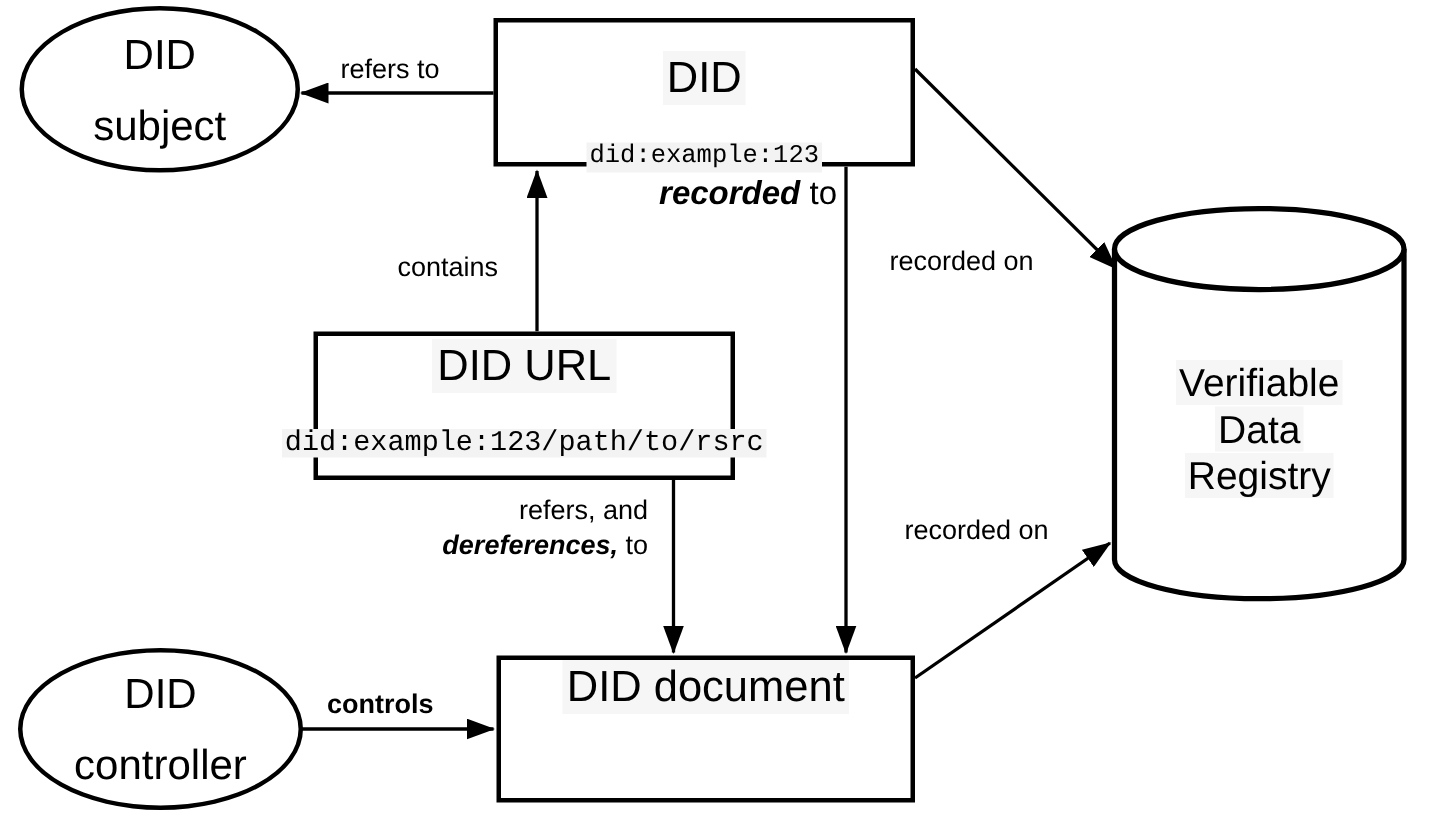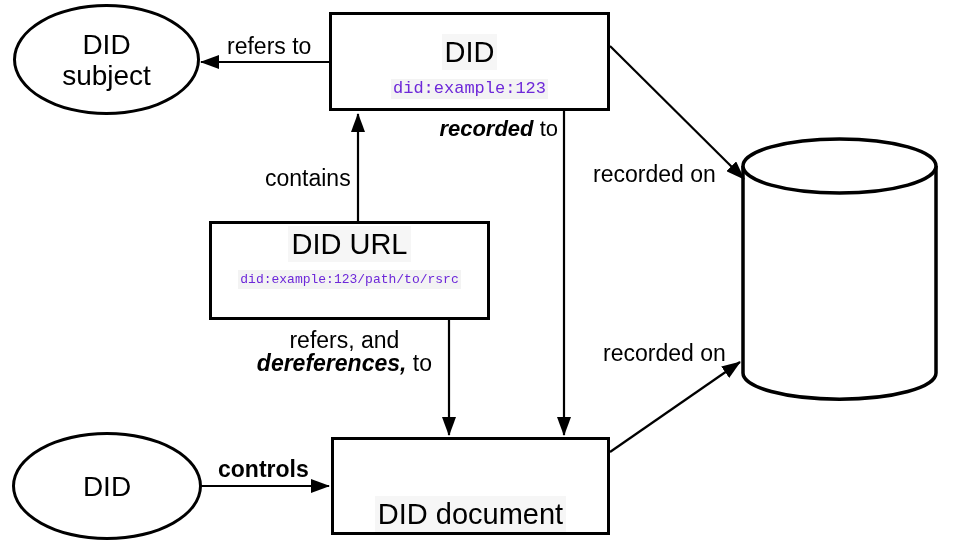--- a/index.html
+++ b/index.html
@@ -21,20 +21,21 @@
     left: 0;
     top: 0;
   }
   .node {
     position: absolute;
     box-sizing: border-box;
     background: #ffffff;
     display: flex;
     flex-direction: column;
     align-items: center;
+    gap: 16px;
   }
   .rect {
     border: 3px solid #000;
   }
   .ellipse {
     border: 3px solid #000;
     border-radius: 50%;
     justify-content: center;
   }
   .node-title {
@@ -45,53 +46,53 @@
     padding: 0 3px;
   }
   .ellipse .eline {
     font-size: 28px;
     line-height: 31px;
     white-space: nowrap;
     text-align: center;
   }
   .node-code {
     font-family: "Liberation Mono", "DejaVu Sans Mono", monospace;
-    color: #6d28d9;
+    color: #000000;
     background: #f3f3f3;
     white-space: nowrap;
     padding: 0 2px;
   }
   .n-did { left: 329px; top: 12px; width: 281px; height: 99px; padding-top: 19px; }
   .n-did .node-code { font-size: 17px; line-height: 20px; margin-top: 9px; }
   .n-did-url { left: 209px; top: 221px; width: 281px; height: 99px; padding-top: 2px; }
-  .n-did-url .node-code { font-size: 13px; line-height: 19px; margin-top: 8px; }
-  .n-did-document { left: 331px; top: 437px; width: 279px; height: 98px; justify-content: flex-end; }
+  .n-did-url .node-code { font-size: 19px; line-height: 19px; margin-top: 8px; }
+  .n-did-document { left: 331px; top: 437px; width: 279px; height: 98px; justify-content: flex-start; }
   .n-did-subject { left: 13px; top: 4px; width: 187px; height: 111px; }
   .n-did-controller { left: 12px; top: 432px; width: 190px; height: 108px; }
   .registry-text {
     position: absolute;
     left: 743px;
     top: 240px;
     width: 193px;
     text-align: center;
     font-size: 26px;
     line-height: 31px;
   }
   .registry-text .rline { background: #f6f6f6; padding: 0 2px; }
   .edge-label {
     position: absolute;
-    font-size: 23px;
+    font-size: 18px;
     line-height: 23px;
     white-space: nowrap;
   }
   .em { font-weight: bold; font-style: italic; }
   .l-refers-to   { left: 227px; top: 35px; }
   .l-contains    { left: 265px; top: 167px; }
   .l-resolves    { right: 399px; top: 117px; font-size: 22px; }
-  .l-dereferences{ right: 525px; top: 329px; text-align: center; }
+  .l-dereferences{ right: 525px; top: 329px; text-align: right; }
   .l-controls    { left: 218px; top: 458px; font-weight: bold; }
   .l-recorded-did{ left: 593px; top: 163px; }
   .l-recorded-doc{ left: 603px; top: 342px; }
 </style>
 </head>
 <body>
 
 <div class="canvas">
 
   <svg class="layer" width="957" height="560" viewBox="0 0 957 560">
@@ -129,22 +130,28 @@
     <div class="node-title">DID URL</div>
     <div class="node-code">did:example:123/path/to/rsrc</div>
   </div>
 
   <div class="node rect n-did-document">
     <div class="node-title">DID document</div>
   </div>
 
   <div class="node ellipse n-did-controller">
     <div class="eline">DID</div>
+    <div class="eline">controller</div>
   </div>
 
+  <div class="registry-text">
+    <div><span class="rline">Verifiable</span></div>
+    <div><span class="rline">Data</span></div>
+    <div><span class="rline">Registry</span></div>
+  </div>
 
   <div class="edge-label l-refers-to">refers to</div>
 
   <div class="edge-label l-contains">contains</div>
 
   <div class="edge-label l-resolves"><span class="em">recorded</span><span> to</span></div>
 
   <div class="edge-label l-dereferences">
     <div>refers, and</div>
     <div><span class="em">dereferences,</span><span> to</span></div>

